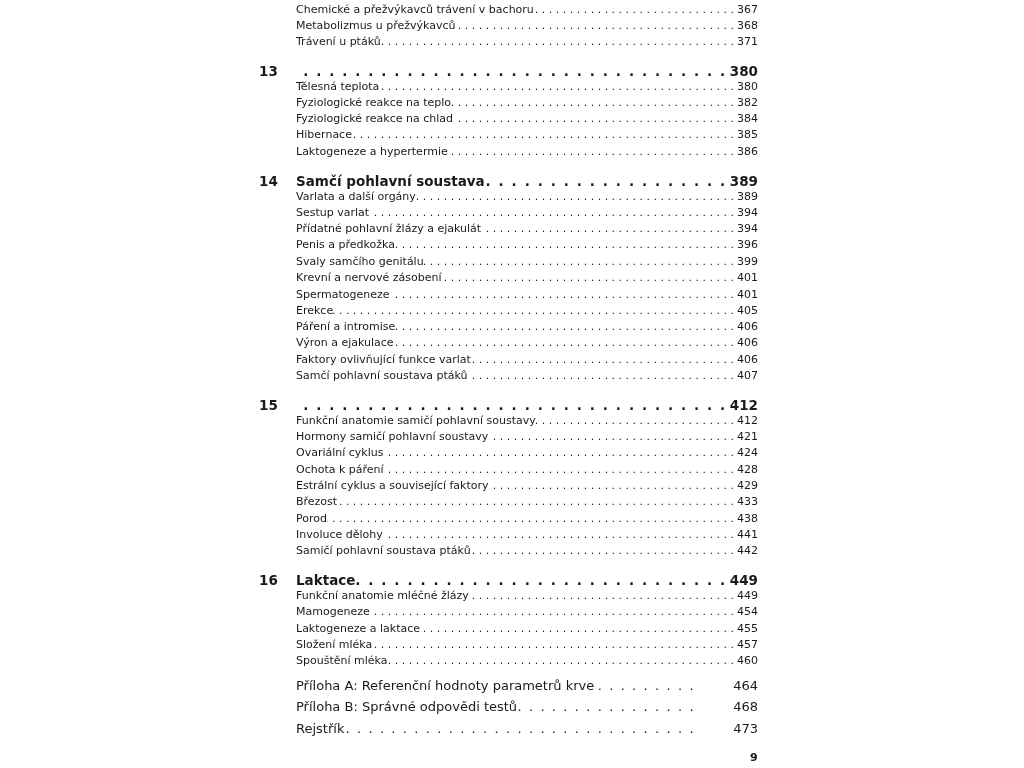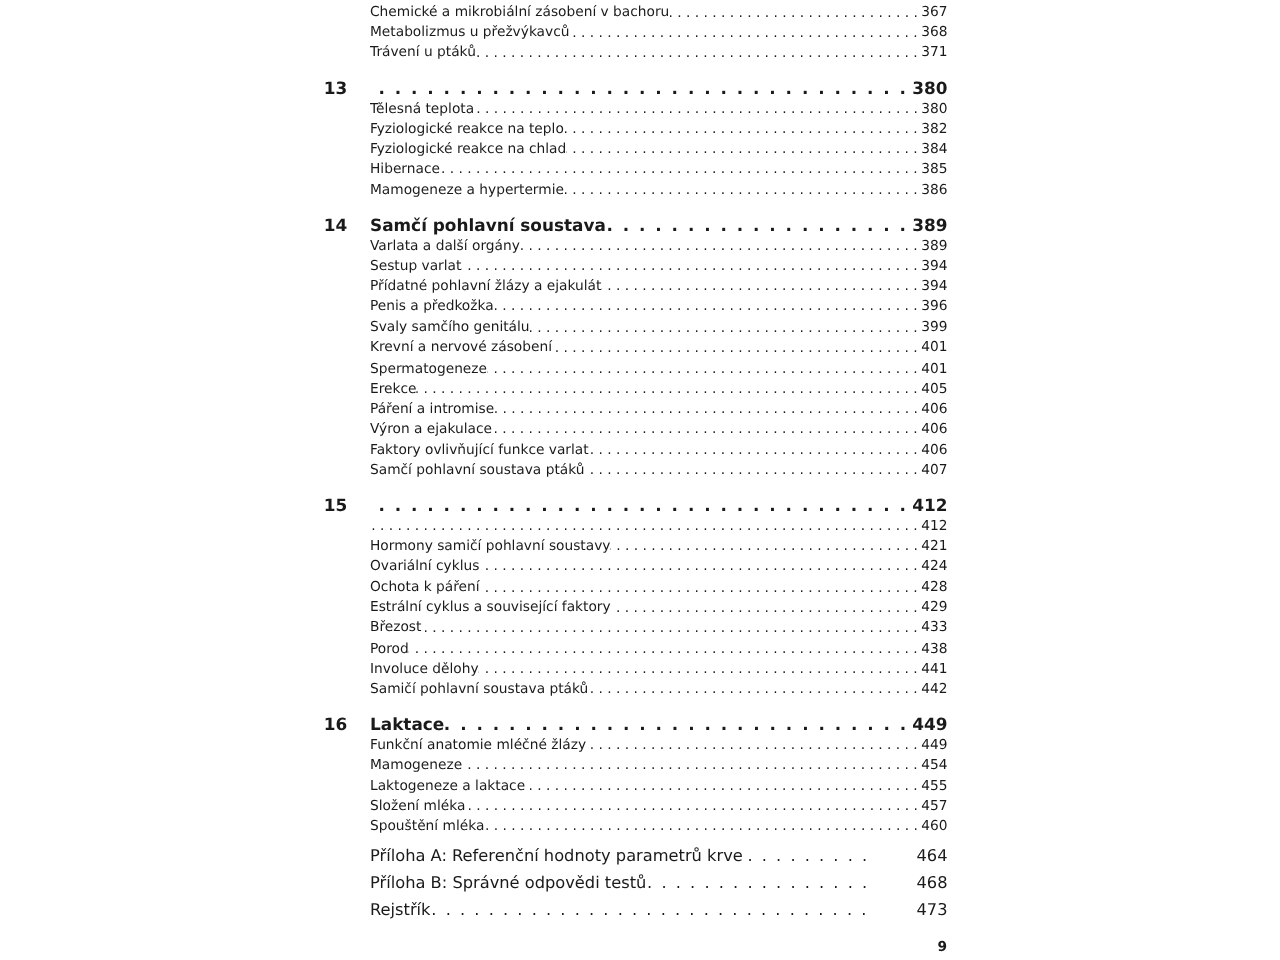--- a/index.html
+++ b/index.html
@@ -90,21 +90,21 @@
       font-weight: bold;
       line-height: 16px;
     }
   </style>
 </head>
 <body>
 
 <div class="toc">
 
   <div class="row sub" style="top:2px">
-    <span class="title">Chemické a mikrobiální zásobení v bachoru</span>
+    <span class="title">Chemické a přežvýkavců trávení v bachoru</span>
     <span class="leader"></span>
     <span class="page">367</span>
   </div>
   <div class="row sub" style="top:18px">
     <span class="title">Metabolizmus u přežvýkavců</span>
     <span class="leader"></span>
     <span class="page">368</span>
   </div>
   <div class="row sub" style="top:34px">
     <span class="title">Trávení u ptáků</span>
@@ -131,21 +131,21 @@
     <span class="title">Fyziologické reakce na chlad</span>
     <span class="leader"></span>
     <span class="page">384</span>
   </div>
   <div class="row sub" style="top:127px">
     <span class="title">Hibernace</span>
     <span class="leader"></span>
     <span class="page">385</span>
   </div>
   <div class="row sub" style="top:144px">
-    <span class="title">Mamogeneze a hypertermie</span>
+    <span class="title">Laktogeneze a hypertermie</span>
     <span class="leader"></span>
     <span class="page">386</span>
   </div>
 
   <span class="chapter-num" style="top:172px">14</span>
   <div class="row chapter" style="top:172px">
     <span class="title">Samčí pohlavní soustava</span>
     <span class="leader"></span>
     <span class="page">389</span>
   </div>
@@ -209,20 +209,21 @@
     <span class="leader"></span>
     <span class="page">407</span>
   </div>
 
   <span class="chapter-num" style="top:396px">15</span>
   <div class="row chapter" style="top:396px">
     <span class="leader"></span>
     <span class="page">412</span>
   </div>
   <div class="row sub" style="top:413px">
+    <span class="title">Funkční anatomie samičí pohlavní soustavy</span>
     <span class="leader"></span>
     <span class="page">412</span>
   </div>
   <div class="row sub" style="top:429px">
     <span class="title">Hormony samičí pohlavní soustavy</span>
     <span class="leader"></span>
     <span class="page">421</span>
   </div>
   <div class="row sub" style="top:445px">
     <span class="title">Ovariální cyklus</span>

